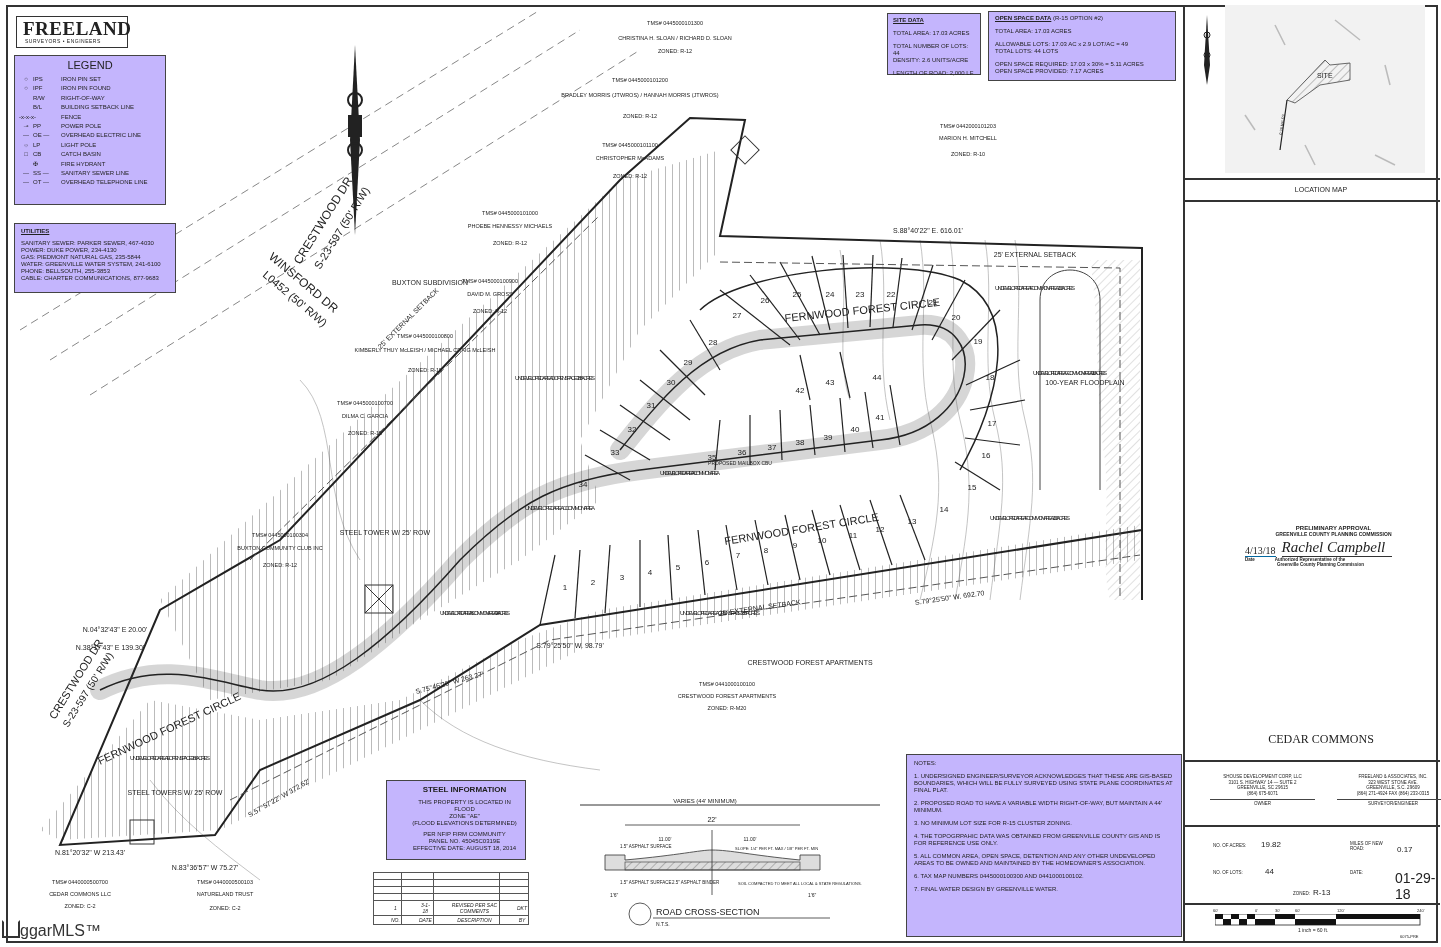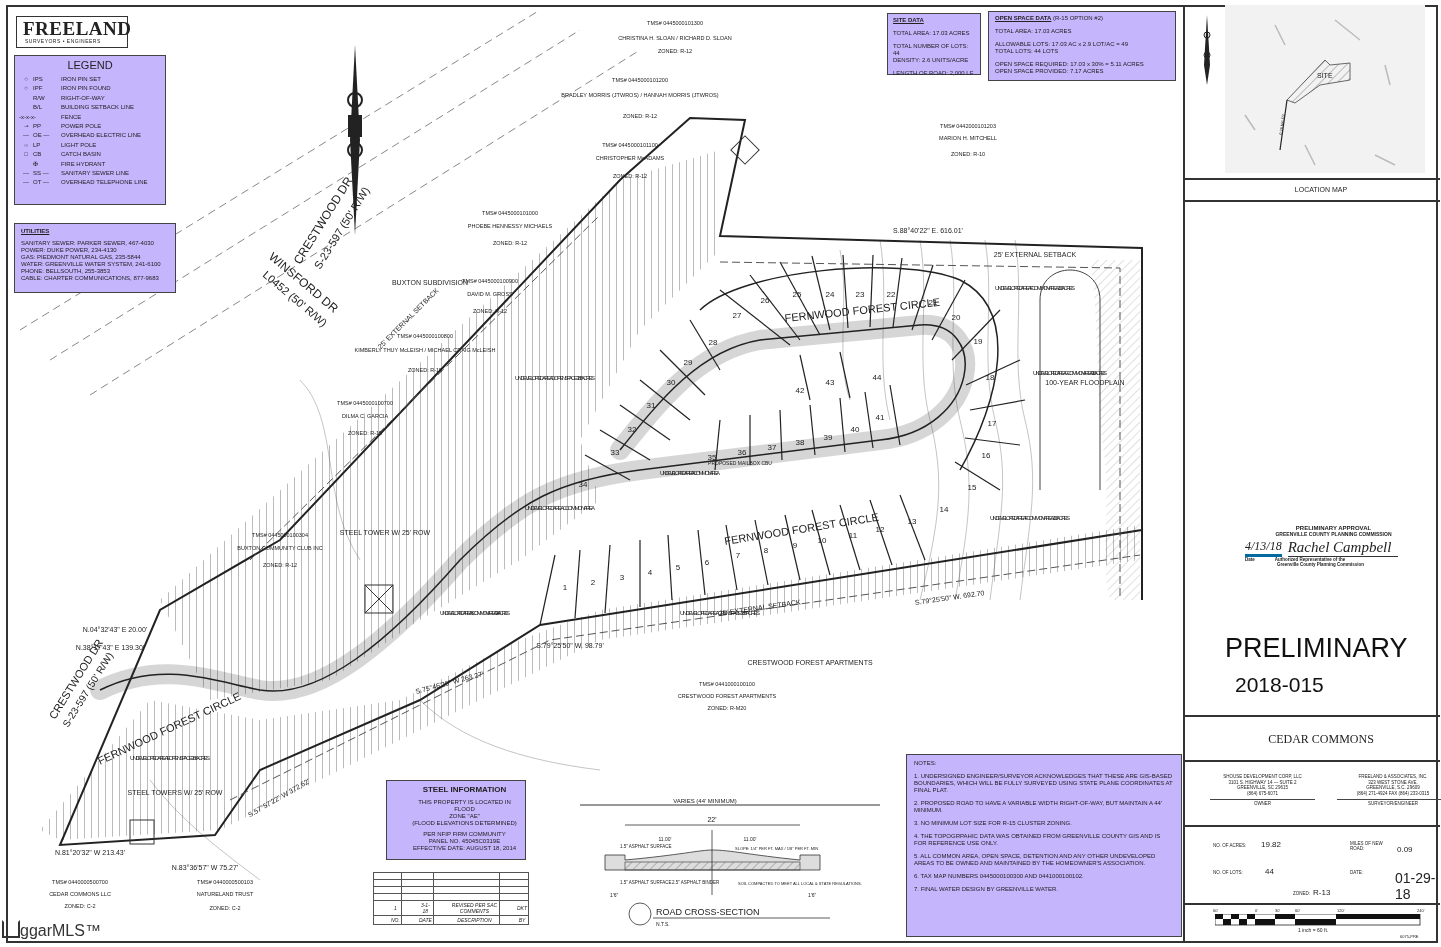--- a/index.html
+++ b/index.html
@@ -500,34 +500,30 @@
     </svg>
   </div>
   <div class="rc-sec" style="top:175px;height:22px;">
     <div class="c" style="font-size:7px;line-height:20px">LOCATION MAP</div>
   </div>
 
   <div class="abs" style="left:40px;top:520px;width:200px;">
     <div class="c" style="font-size:6px;font-weight:bold">PRELIMINARY APPROVAL</div>
     <div class="c" style="font-size:5px;font-weight:bold">GREENVILLE COUNTY PLANNING COMMISSION</div>
     <div style="display:flex;gap:6px;align-items:flex-end;margin-top:2px;margin-left:20px">
-      <span style="font-family:'Liberation Serif',serif;font-style:italic;font-size:12px;border-bottom:3px solid #0369a1">4/13/18</span>
+      <span style="font-family:'Liberation Serif',serif;font-size:10px;border-bottom:1px solid #0369a1">4/13/18</span>
       <span style="font-family:'Liberation Serif',serif;font-style:italic;font-size:15px;border-bottom:1px solid #333;width:110px">Rachel Campbell</span>
     </div>
     <div style="display:flex;gap:20px;margin-left:20px;font-size:4.5px;font-weight:bold">
       <span>Date</span>
       <span>Authorized Representative of the</span>
     </div>
     <div style="margin-left:52px;font-size:4.5px;font-weight:bold">Greenville County Planning Commission</div>
   </div>
 
-  <div class="rc-sec" style="top:610px;height:102px;border-top:none;">
-    <div style="position:absolute;left:40px;top:18px;font-size:27px;color:#111">PRELIMINARY</div>
-    <div style="position:absolute;left:50px;top:58px;font-size:21px;color:#111">2018-015</div>
-  </div>
   <div class="rc-sec" style="top:712px;height:45px;">
     <div class="c" style="font-family:'Liberation Serif',serif;font-size:12px;line-height:45px">CEDAR COMMONS</div>
   </div>
 
   <div class="rc-sec" style="top:757px;height:65px;">
     <div class="abs c" style="left:8px;top:12px;width:105px;font-size:4.5px;line-height:5.5px">
       <div>SHOUSE DEVELOPMENT CORP, LLC</div>
         <div>3101 S. HIGHWAY 14 — SUITE 2</div>
         <div>GREENVILLE, SC 29615</div>
         <div>(864) 675-6071</div>
@@ -539,21 +535,21 @@
         <div>GREENVILLE, S.C. 29609</div>
         <div>(864) 271-4924 FAX (864) 233-0315</div>
       <div style="border-top:1px solid #444;margin-top:3px;padding-top:1px">SURVEYOR/ENGINEER</div>
     </div>
   </div>
 
   <div class="rc-sec" style="top:822px;height:78px;">
     <div class="abs" style="left:28px;top:16px;font-size:4.5px">NO. OF ACRES:</div>
     <div class="abs" style="left:76px;top:13px;font-size:8px">19.82</div>
     <div class="abs" style="left:165px;top:14px;font-size:4.5px;width:40px">MILES OF NEW ROAD:</div>
-    <div class="abs" style="left:212px;top:18px;font-size:8px">0.09</div>
+    <div class="abs" style="left:212px;top:18px;font-size:8px">0.17</div>
     <div class="abs" style="left:28px;top:43px;font-size:4.5px">NO. OF LOTS:</div>
     <div class="abs" style="left:80px;top:40px;font-size:8px">44</div>
     <div class="abs" style="left:165px;top:43px;font-size:4.5px">DATE:</div>
     <div class="abs" style="left:210px;top:43px;font-size:14px">01-29-18</div>
     <div class="abs" style="left:108px;top:64px;font-size:4.5px">ZONED:</div>
     <div class="abs" style="left:128px;top:61px;font-size:8px">R-13</div>
   </div>
 
   <div class="abs" style="left:0;top:900px;width:255px;height:38px;">
     <div class="abs" style="left:28px;top:3px;font-size:4px">60'</div>

